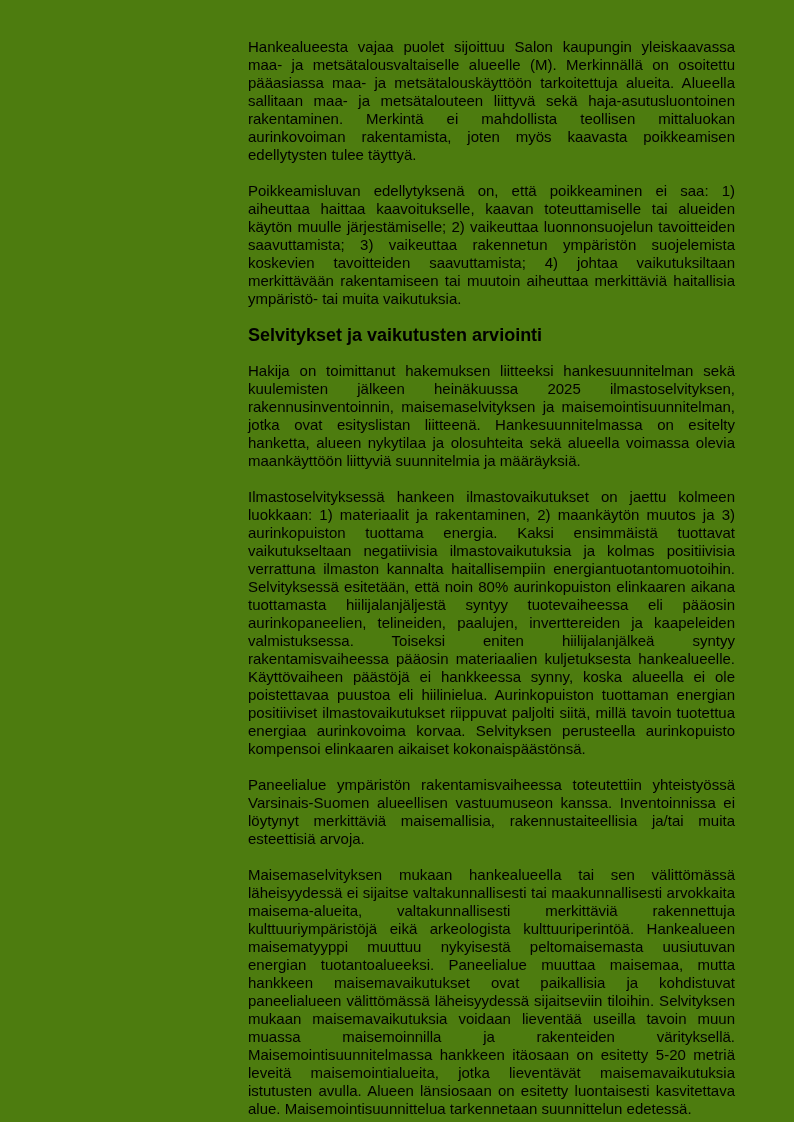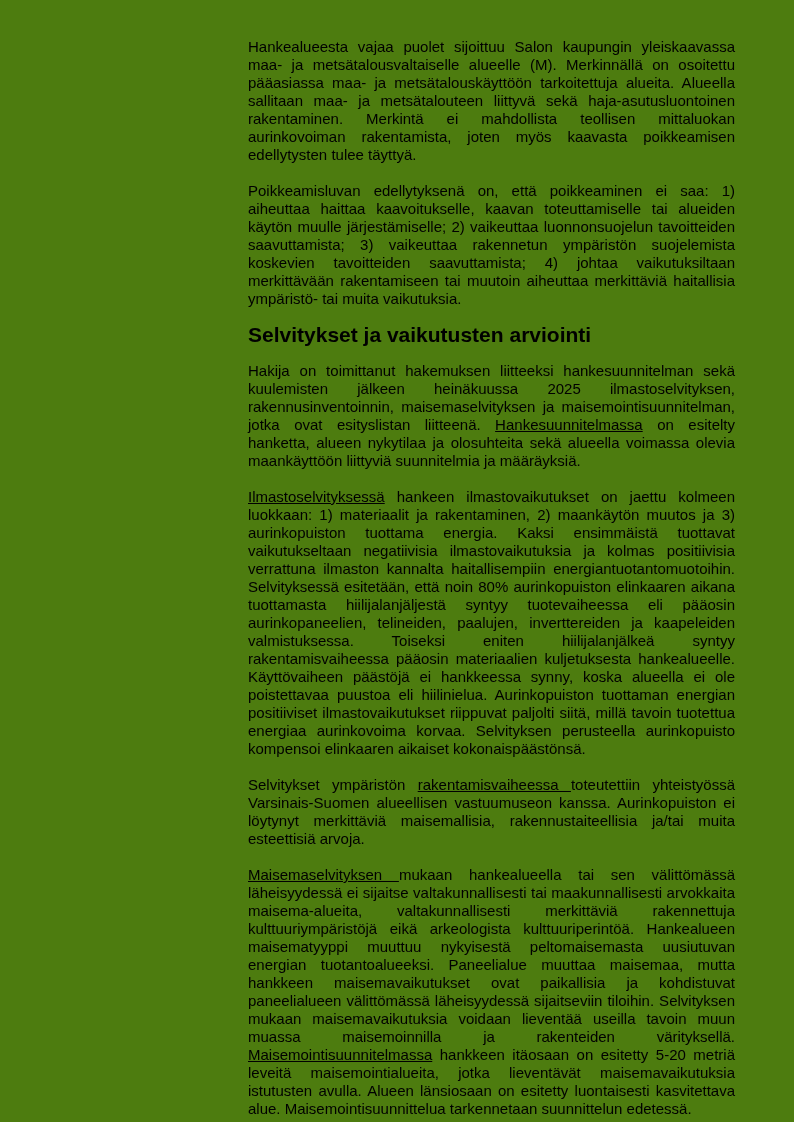--- a/index.html
+++ b/index.html
@@ -26,44 +26,43 @@
     text-align: justify;
     color: #000000;
   }
   .text-column p {
     margin: 0 0 18px 0;
     padding: 0;
   }
   .text-column h2 {
     margin: 0 0 18px 0;
     padding: 0;
-    font-size: 21px;
+    font-size: 18px;
     line-height: 18px;
     font-weight: bold;
     text-align: left;
   }
   .u {
-    text-decoration: underline;
   }
 </style>
 </head>
 <body>
 
 <div class="page">
   <div class="text-column">
 
     <p><span>Hankealueesta vajaa puolet sijoittuu Salon kaupungin yleiskaavassa maa- ja metsätalousvaltaiselle alueelle (M). Merkinnällä on osoitettu pääasiassa maa- ja metsätalouskäyttöön tarkoitettuja alueita. Alueella sallitaan maa- ja metsätalouteen liittyvä sekä haja-asutusluontoinen rakentaminen. Merkintä ei mahdollista teollisen mittaluokan aurinkovoiman rakentamista, joten myös kaavasta poikkeamisen edellytysten tulee täyttyä.</span></p>
 
     <p><span>Poikkeamisluvan edellytyksenä on, että poikkeaminen ei saa: 1) aiheuttaa haittaa kaavoitukselle, kaavan toteuttamiselle tai alueiden käytön muulle järjestämiselle; 2) vaikeuttaa luonnonsuojelun tavoitteiden saavuttamista; 3) vaikeuttaa rakennetun ympäristön suojelemista koskevien tavoitteiden saavuttamista; 4) johtaa vaikutuksiltaan merkittävään rakentamiseen tai muutoin aiheuttaa merkittäviä haitallisia ympäristö- tai muita vaikutuksia.</span></p>
 
 
     <h2><span>Selvitykset ja vaikutusten arviointi</span></h2>
 
     <p><span>Hakija on toimittanut hakemuksen liitteeksi hankesuunnitelman sekä kuulemisten jälkeen heinäkuussa 2025 ilmastoselvityksen, rakennusinventoinnin, maisemaselvityksen ja maisemointisuunnitelman, jotka ovat esityslistan liitteenä. </span><span class="u">Hankesuunnitelmassa</span><span> on esitelty hanketta, alueen nykytilaa ja olosuhteita sekä alueella voimassa olevia maankäyttöön liittyviä suunnitelmia ja määräyksiä.</span></p>
 
     <p><span class="u">Ilmastoselvityksessä</span><span> hankeen ilmastovaikutukset on jaettu kolmeen luokkaan: 1) materiaalit ja rakentaminen, 2) maankäytön muutos ja 3) aurinkopuiston tuottama energia. Kaksi ensimmäistä tuottavat vaikutukseltaan negatiivisia ilmastovaikutuksia ja kolmas positiivisia verrattuna ilmaston kannalta haitallisempiin energiantuotantomuotoihin. Selvityksessä esitetään, että noin 80% aurinkopuiston elinkaaren aikana tuottamasta hiilijalanjäljestä syntyy tuotevaiheessa eli pääosin aurinkopaneelien, telineiden, paalujen, inverttereiden ja kaapeleiden valmistuksessa. Toiseksi eniten hiilijalanjälkeä syntyy rakentamisvaiheessa pääosin materiaalien kuljetuksesta hankealueelle. Käyttövaiheen päästöjä ei hankkeessa synny, koska alueella ei ole poistettavaa puustoa eli hiilinielua. Aurinkopuiston tuottaman energian positiiviset ilmastovaikutukset riippuvat paljolti siitä, millä tavoin tuotettua energiaa aurinkovoima korvaa. Selvityksen perusteella aurinkopuisto kompensoi elinkaaren aikaiset kokonaispäästönsä.</span></p>
 
-    <p><span>Selvitykset ympäristön </span><span class="u">rakentamisvaiheessa </span><span>toteutettiin yhteistyössä Varsinais-Suomen alueellisen vastuumuseon kanssa. Aurinkopuiston ei löytynyt merkittäviä maisemallisia, rakennustaiteellisia ja/tai muita esteettisiä arvoja.</span></p>
+    <p><span>Paneelialue ympäristön </span><span class="u">rakentamisvaiheessa </span><span>toteutettiin yhteistyössä Varsinais-Suomen alueellisen vastuumuseon kanssa. Inventoinnissa ei löytynyt merkittäviä maisemallisia, rakennustaiteellisia ja/tai muita esteettisiä arvoja.</span></p>
 
     <p><span class="u">Maisemaselvityksen </span><span>mukaan hankealueella tai sen välittömässä läheisyydessä ei sijaitse valtakunnallisesti tai maakunnallisesti arvokkaita maisema-alueita, valtakunnallisesti merkittäviä rakennettuja kulttuuriympäristöjä eikä arkeologista kulttuuriperintöä. Hankealueen maisematyyppi muuttuu nykyisestä peltomaisemasta uusiutuvan energian tuotantoalueeksi. Paneelialue muuttaa maisemaa, mutta hankkeen maisemavaikutukset ovat paikallisia ja kohdistuvat paneelialueen välittömässä läheisyydessä sijaitseviin tiloihin. Selvityksen mukaan maisemavaikutuksia voidaan lieventää useilla tavoin muun muassa maisemoinnilla ja rakenteiden värityksellä. </span><span class="u">Maisemointisuunnitelmassa</span><span> hankkeen itäosaan on esitetty 5-20 metriä leveitä maisemointialueita, jotka lieventävät maisemavaikutuksia istutusten avulla. Alueen länsiosaan on esitetty luontaisesti kasvitettava alue. Maisemointisuunnittelua tarkennetaan suunnittelun edetessä.</span></p>
 
   </div>
 </div>
 
 </body></html>

